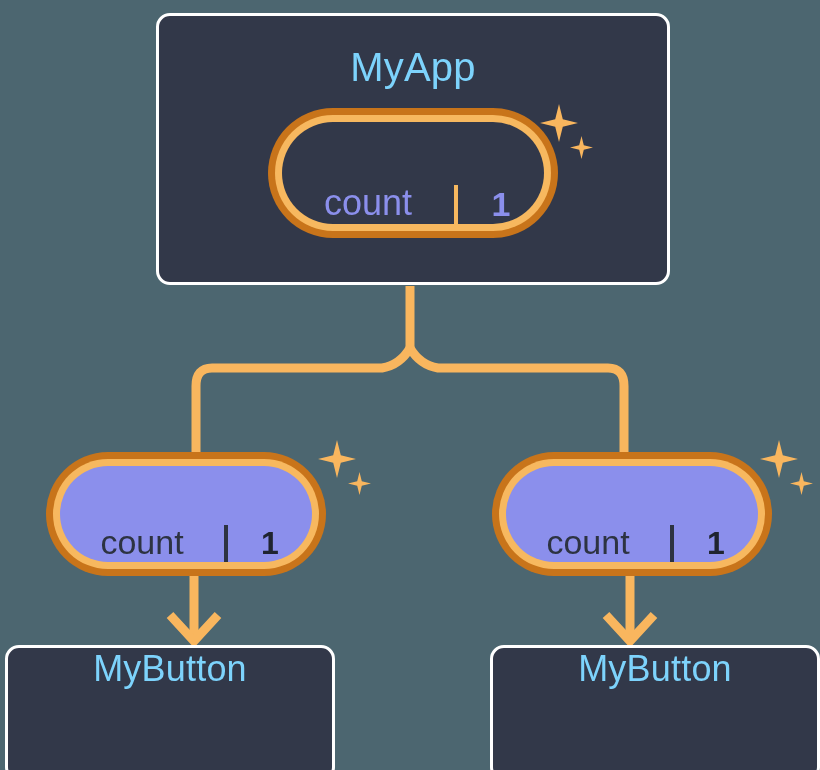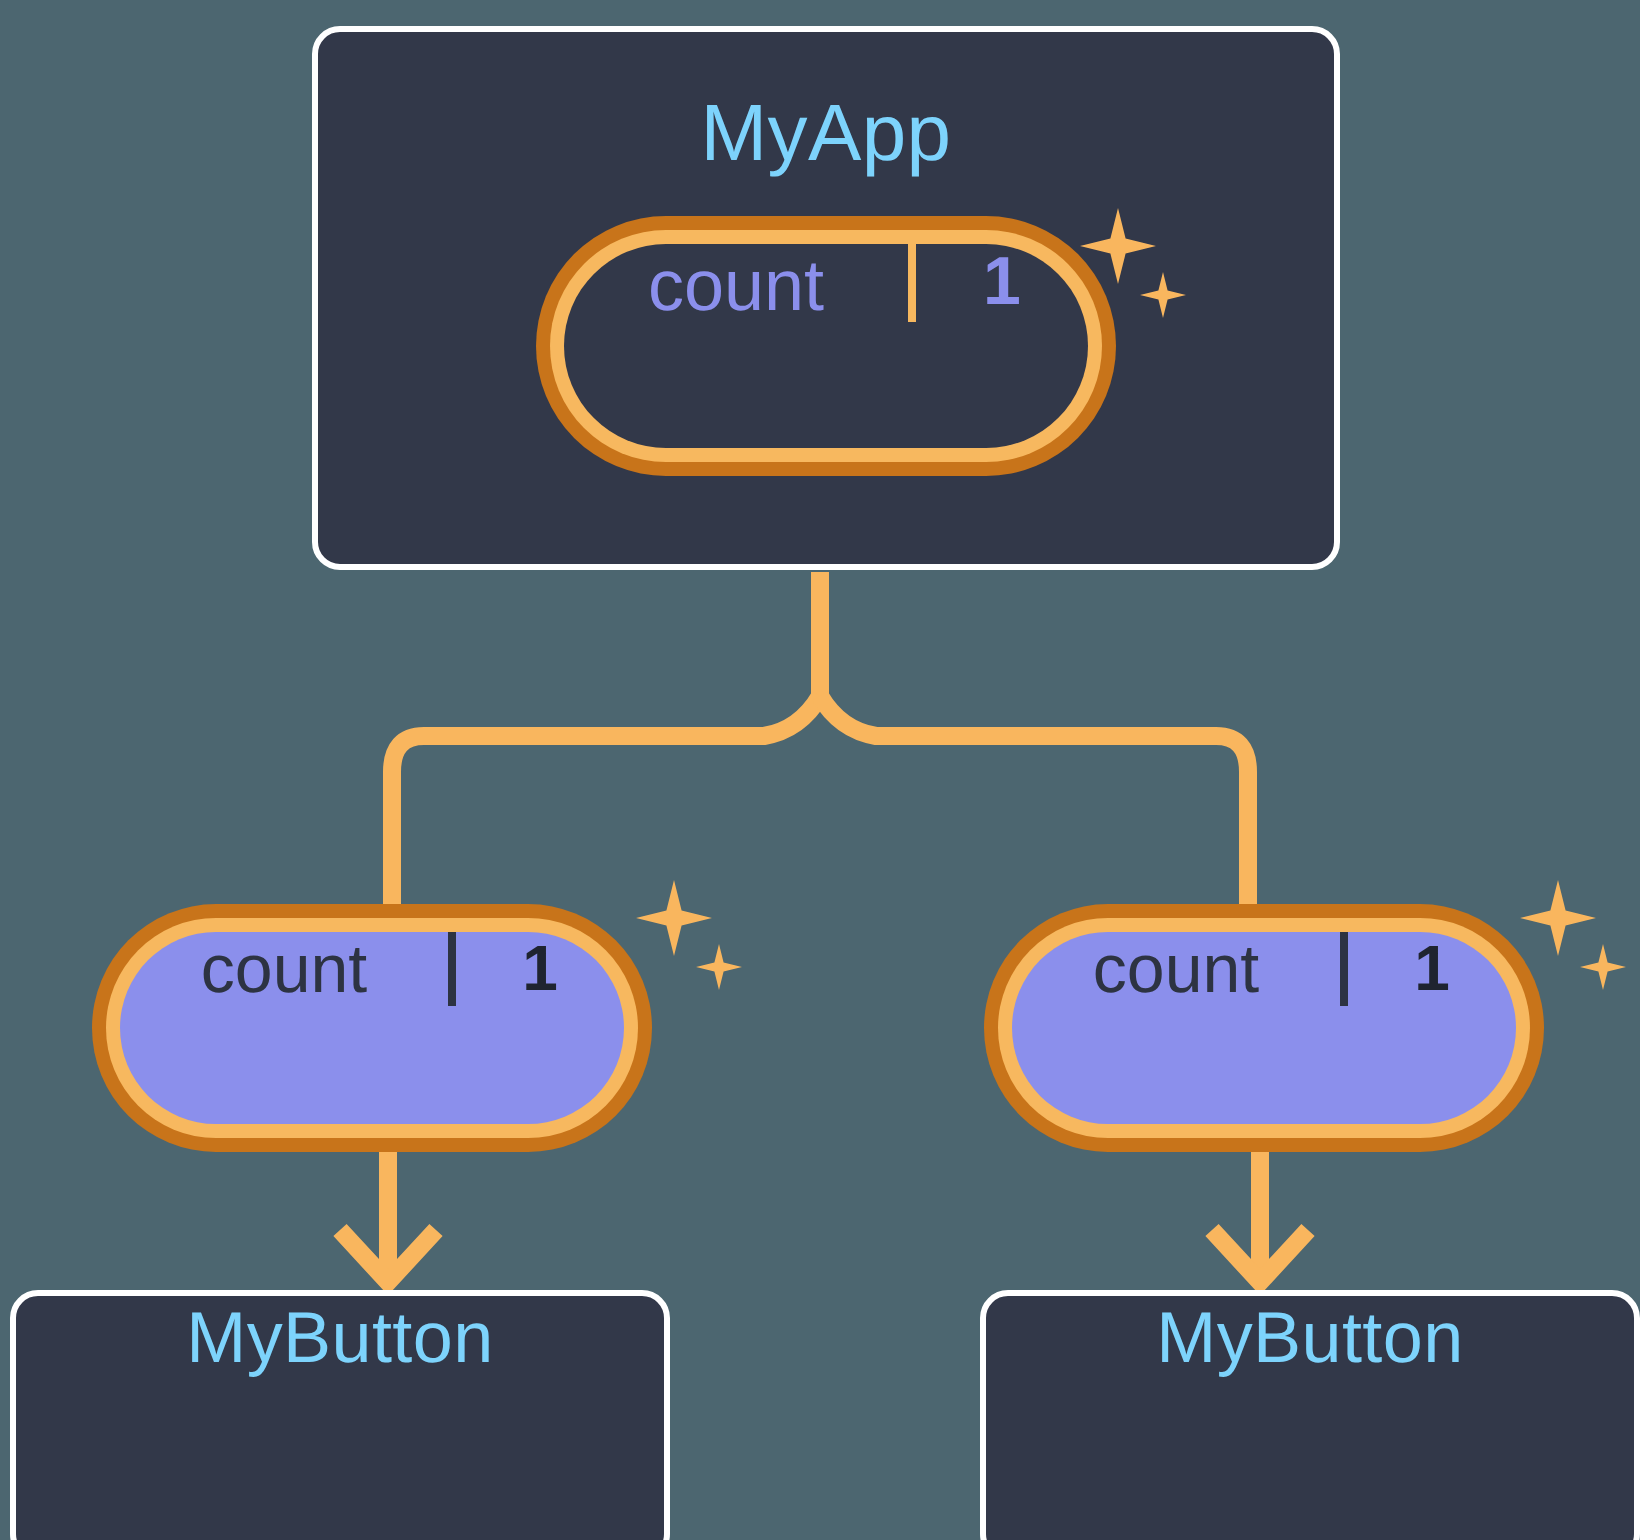--- a/index.html
+++ b/index.html
@@ -80,21 +80,21 @@
     border-radius: 999px;
     background: #f7b85f;            
     padding: 7px;
     display: flex;
     box-sizing: border-box;
   }
   .pill-inner {
     flex: 1 1 auto;
     border-radius: 999px;
     display: flex;
-    align-items: flex-start;
+    align-items: flex-end;
     overflow: hidden;
     box-sizing: border-box;
   }
   .pill-key, .pill-val {
     display: flex;
     align-items: center;
     justify-content: center;
     white-space: nowrap;
     box-sizing: border-box;
   }

